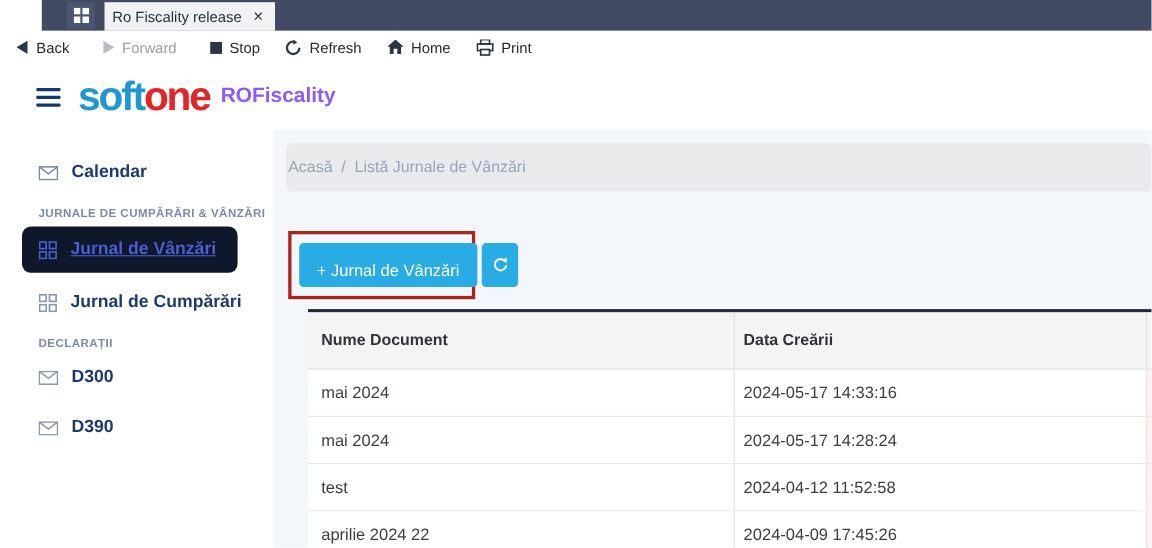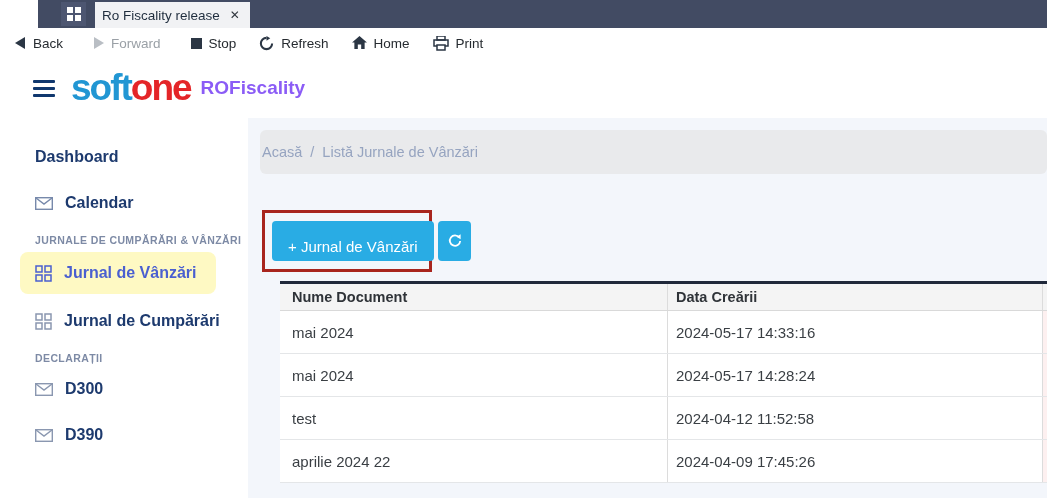--- a/index.html
+++ b/index.html
@@ -33,43 +33,43 @@
 
   
   .bodywrap { display:flex; height:380px; }
   .sidebar { width:248px; background:#fff; padding-top:20px; flex-shrink:0; }
   .sb-item { display:flex; align-items:center; gap:12px; padding:10px 0 10px 35px;
     font-size:16px; color:#1d3a6e; font-weight:bold; cursor:pointer; margin-bottom:8px; }
   .sb-item svg { flex-shrink:0; display:block; }
   .sb-plain { padding-left:35px; }
   .sb-section { font-size:10.5px; font-weight:bold; color:#7d8aa5; letter-spacing:.4px;
     padding:4px 0 6px 35px; }
-  .sb-item.active { background:#fef9c3; border-radius:8px; margin:0 32px 8px 20px;
-    padding:12px 0 12px 15px; color:#4a5fd0; }
+  .sb-item.active { background:#0f172a; border-radius:8px; margin:0 32px 8px 20px;
+    padding:12px 0 12px 15px; color:#4a5fd0;text-decoration:underline; }
 
   .main { flex:1; background:#f3f6fb; position:relative; }
   .breadcrumb { margin:12px 0 0 12px; height:44px; background:#e9eaec; border-radius:6px;
     display:flex; align-items:center; font-size:14.5px; color:#96a4c0; padding-left:2px; gap:8px; }
   .breadcrumb .crumb-link { cursor:pointer; }
 
   .annot-box { position:absolute; left:14px; top:92px; width:170px; height:62px;
     border:3px solid #a8251e; }
   .btn-add { position:absolute; left:24px; top:103px; height:40px; padding:17px 16px;
     background:#29ace4; color:#fff; border:none; border-radius:4px; font-size:15px;
     font-family:"Liberation Sans", sans-serif; cursor:pointer; }
   .btn-refresh { position:absolute; left:190px; top:103px; width:33px; height:40px;
     background:#29ace4; border:none; border-radius:4px; cursor:pointer;
     display:flex; align-items:center; justify-content:center; }
 
   
   .tablewrap { position:absolute; left:32px; top:163px; width:767px;
     border-top:3px solid #20293a; background:#fff; }
   .trow { display:flex; height:43px; align-items:center; background:#fff;
     border-bottom:1px solid #e4e6e8; font-size:15px; color:#3a3f44; }
-  .trow.thead { height:27px; background:#f4f4f4; font-weight:bold; color:#2f3338;
+  .trow.thead { height:52px; background:#f4f4f4; font-weight:bold; color:#2f3338;
     font-size:14.5px; border-bottom:1px solid #d9d9d9; }
   .c1 { width:388px; padding-left:12px; align-self:stretch; display:flex; align-items:center;
     border-right:1px solid #dcdcdc; }
   .c2 { width:375px; padding-left:8px; align-self:stretch; display:flex; align-items:center;
     border-right:1px solid #dcdcdc; }
   .c3 { flex:1; align-self:stretch; background:#fdf0f0; }
   .thead .c3 { background:#f4f4f4; }
 </style>
 </head>
 <body>
@@ -140,23 +140,20 @@
   <div class="brand">
     <span class="b1">soft</span>
     <span class="b2">one</span>
   </div>
   <span class="product">ROFiscality</span>
 </div>
 
 <div class="bodywrap">
 
   <div class="sidebar">
-    <div class="sb-item sb-plain">
-      <span>Dashboard</span>
-    </div>
     <div class="sb-item">
       <svg width="18" height="13" viewBox="0 0 18 13">
         <rect x="0.7" y="0.7" width="16.6" height="11.6" fill="none" stroke="#7789ab" stroke-width="1.4"></rect>
         <polyline points="0.7,0.7 9,7 17.3,0.7" fill="none" stroke="#7789ab" stroke-width="1.4"></polyline>
       </svg>
       <span>Calendar</span>
     </div>
     <div class="sb-section">JURNALE DE CUMPĂRĂRI &amp; VÂNZĂRI</div>
     <div class="sb-item active">
       <svg width="17" height="17" viewBox="0 0 17 17">

